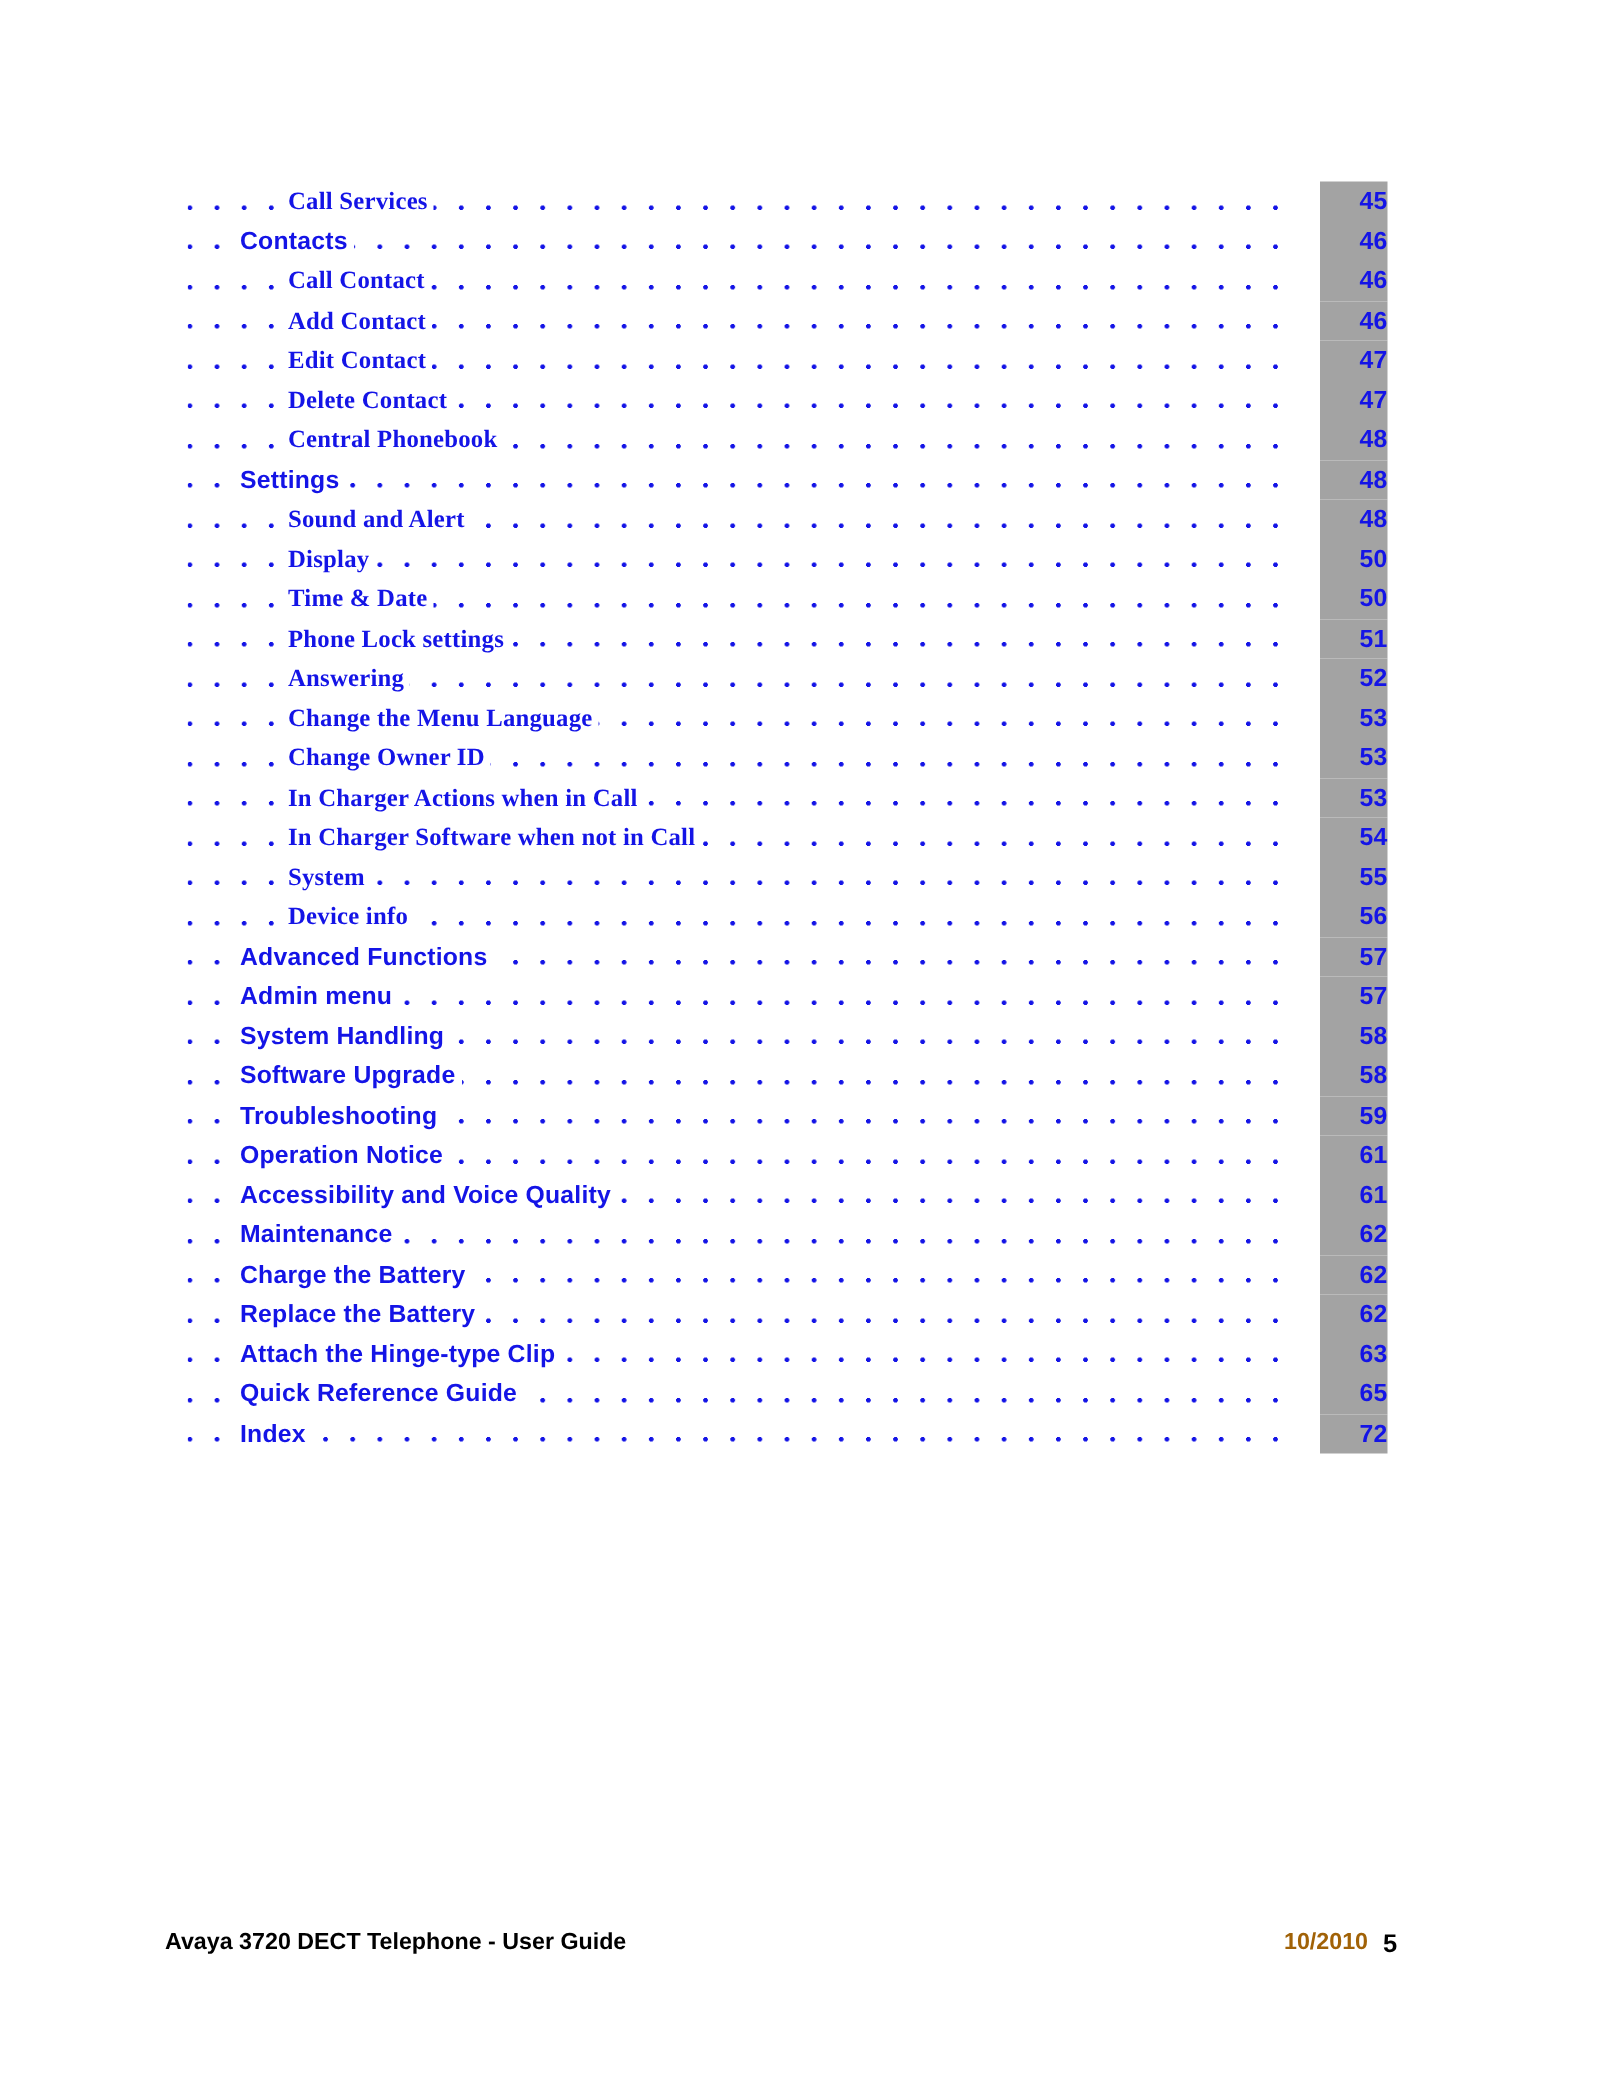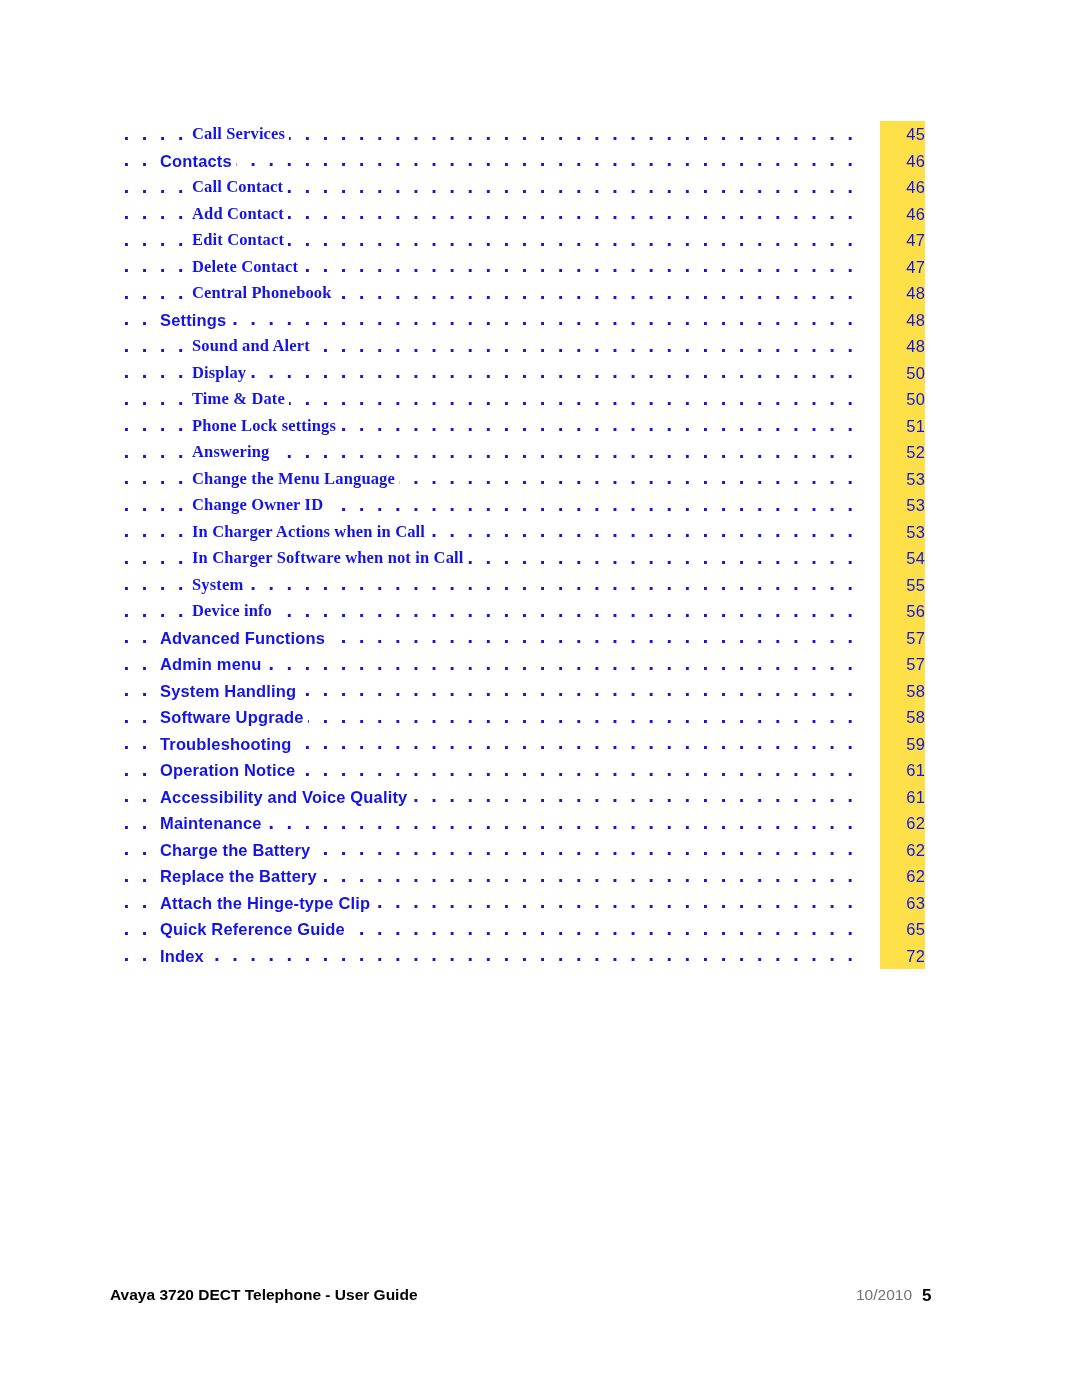--- a/index.html
+++ b/index.html
@@ -79,24 +79,24 @@
     background-position: left bottom;
   }
 
   .toc-page {
     position: absolute;
     left: 880px;
     width: 45px;
     top: 0;
     text-align: right;
     color: #1414e6;
-    font-weight: normal;
+    font-weight: bold;
     font-size: 16.5px;
     z-index: 2;
-    background: #fde047;
+    background: #a3a3a3;
   }
 
   
   #footer {
     position: absolute;
     left: 0;
     top: 1286px;
     width: 1080px;
     height: 24px;
   }
@@ -108,22 +108,22 @@
     font-weight: bold;
     font-size: 15.5px;
     white-space: nowrap;
   }
   .footer-date {
     position: absolute;
     left: 820px;
     top: 0;
     width: 92px;
     text-align: right;
-    color: #737373;
-    font-weight: normal;
+    color: #a16207;
+    font-weight: bold;
     font-size: 15.5px;
     white-space: nowrap;
   }
   .footer-pageno {
     position: absolute;
     left: 922px;
     top: 0;
     color: #000000;
     font-weight: bold;
     font-size: 17px;

